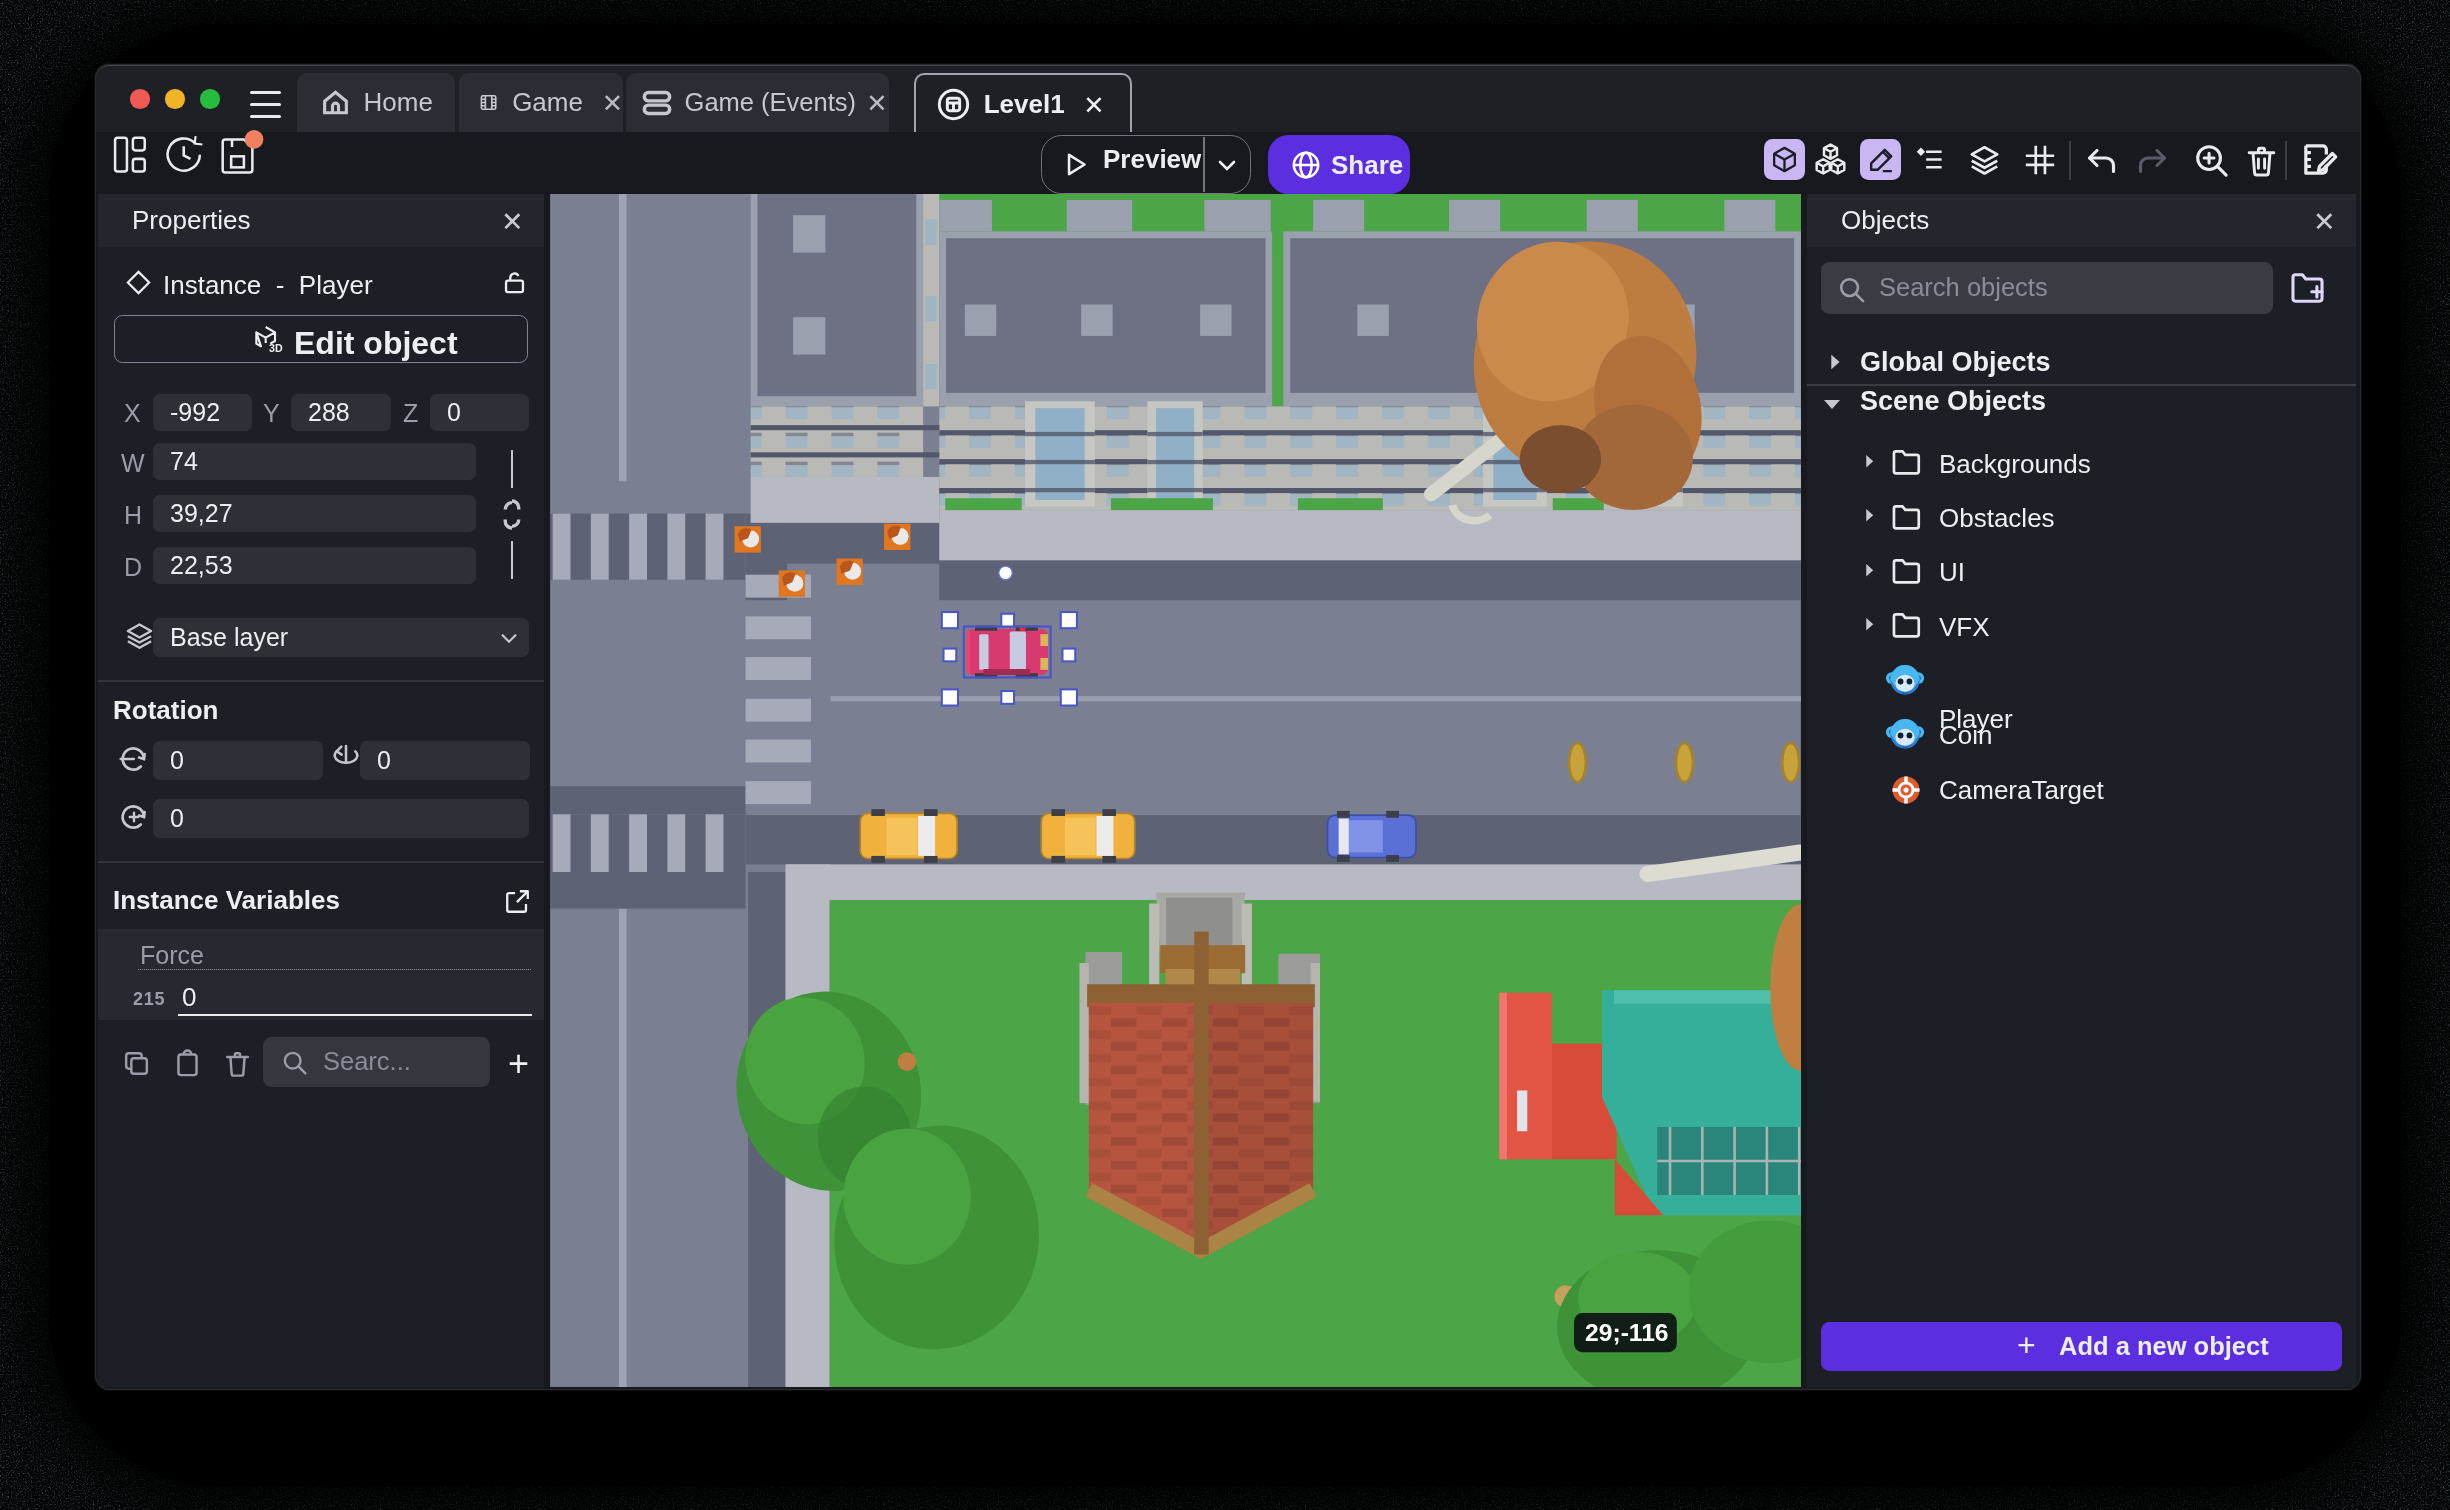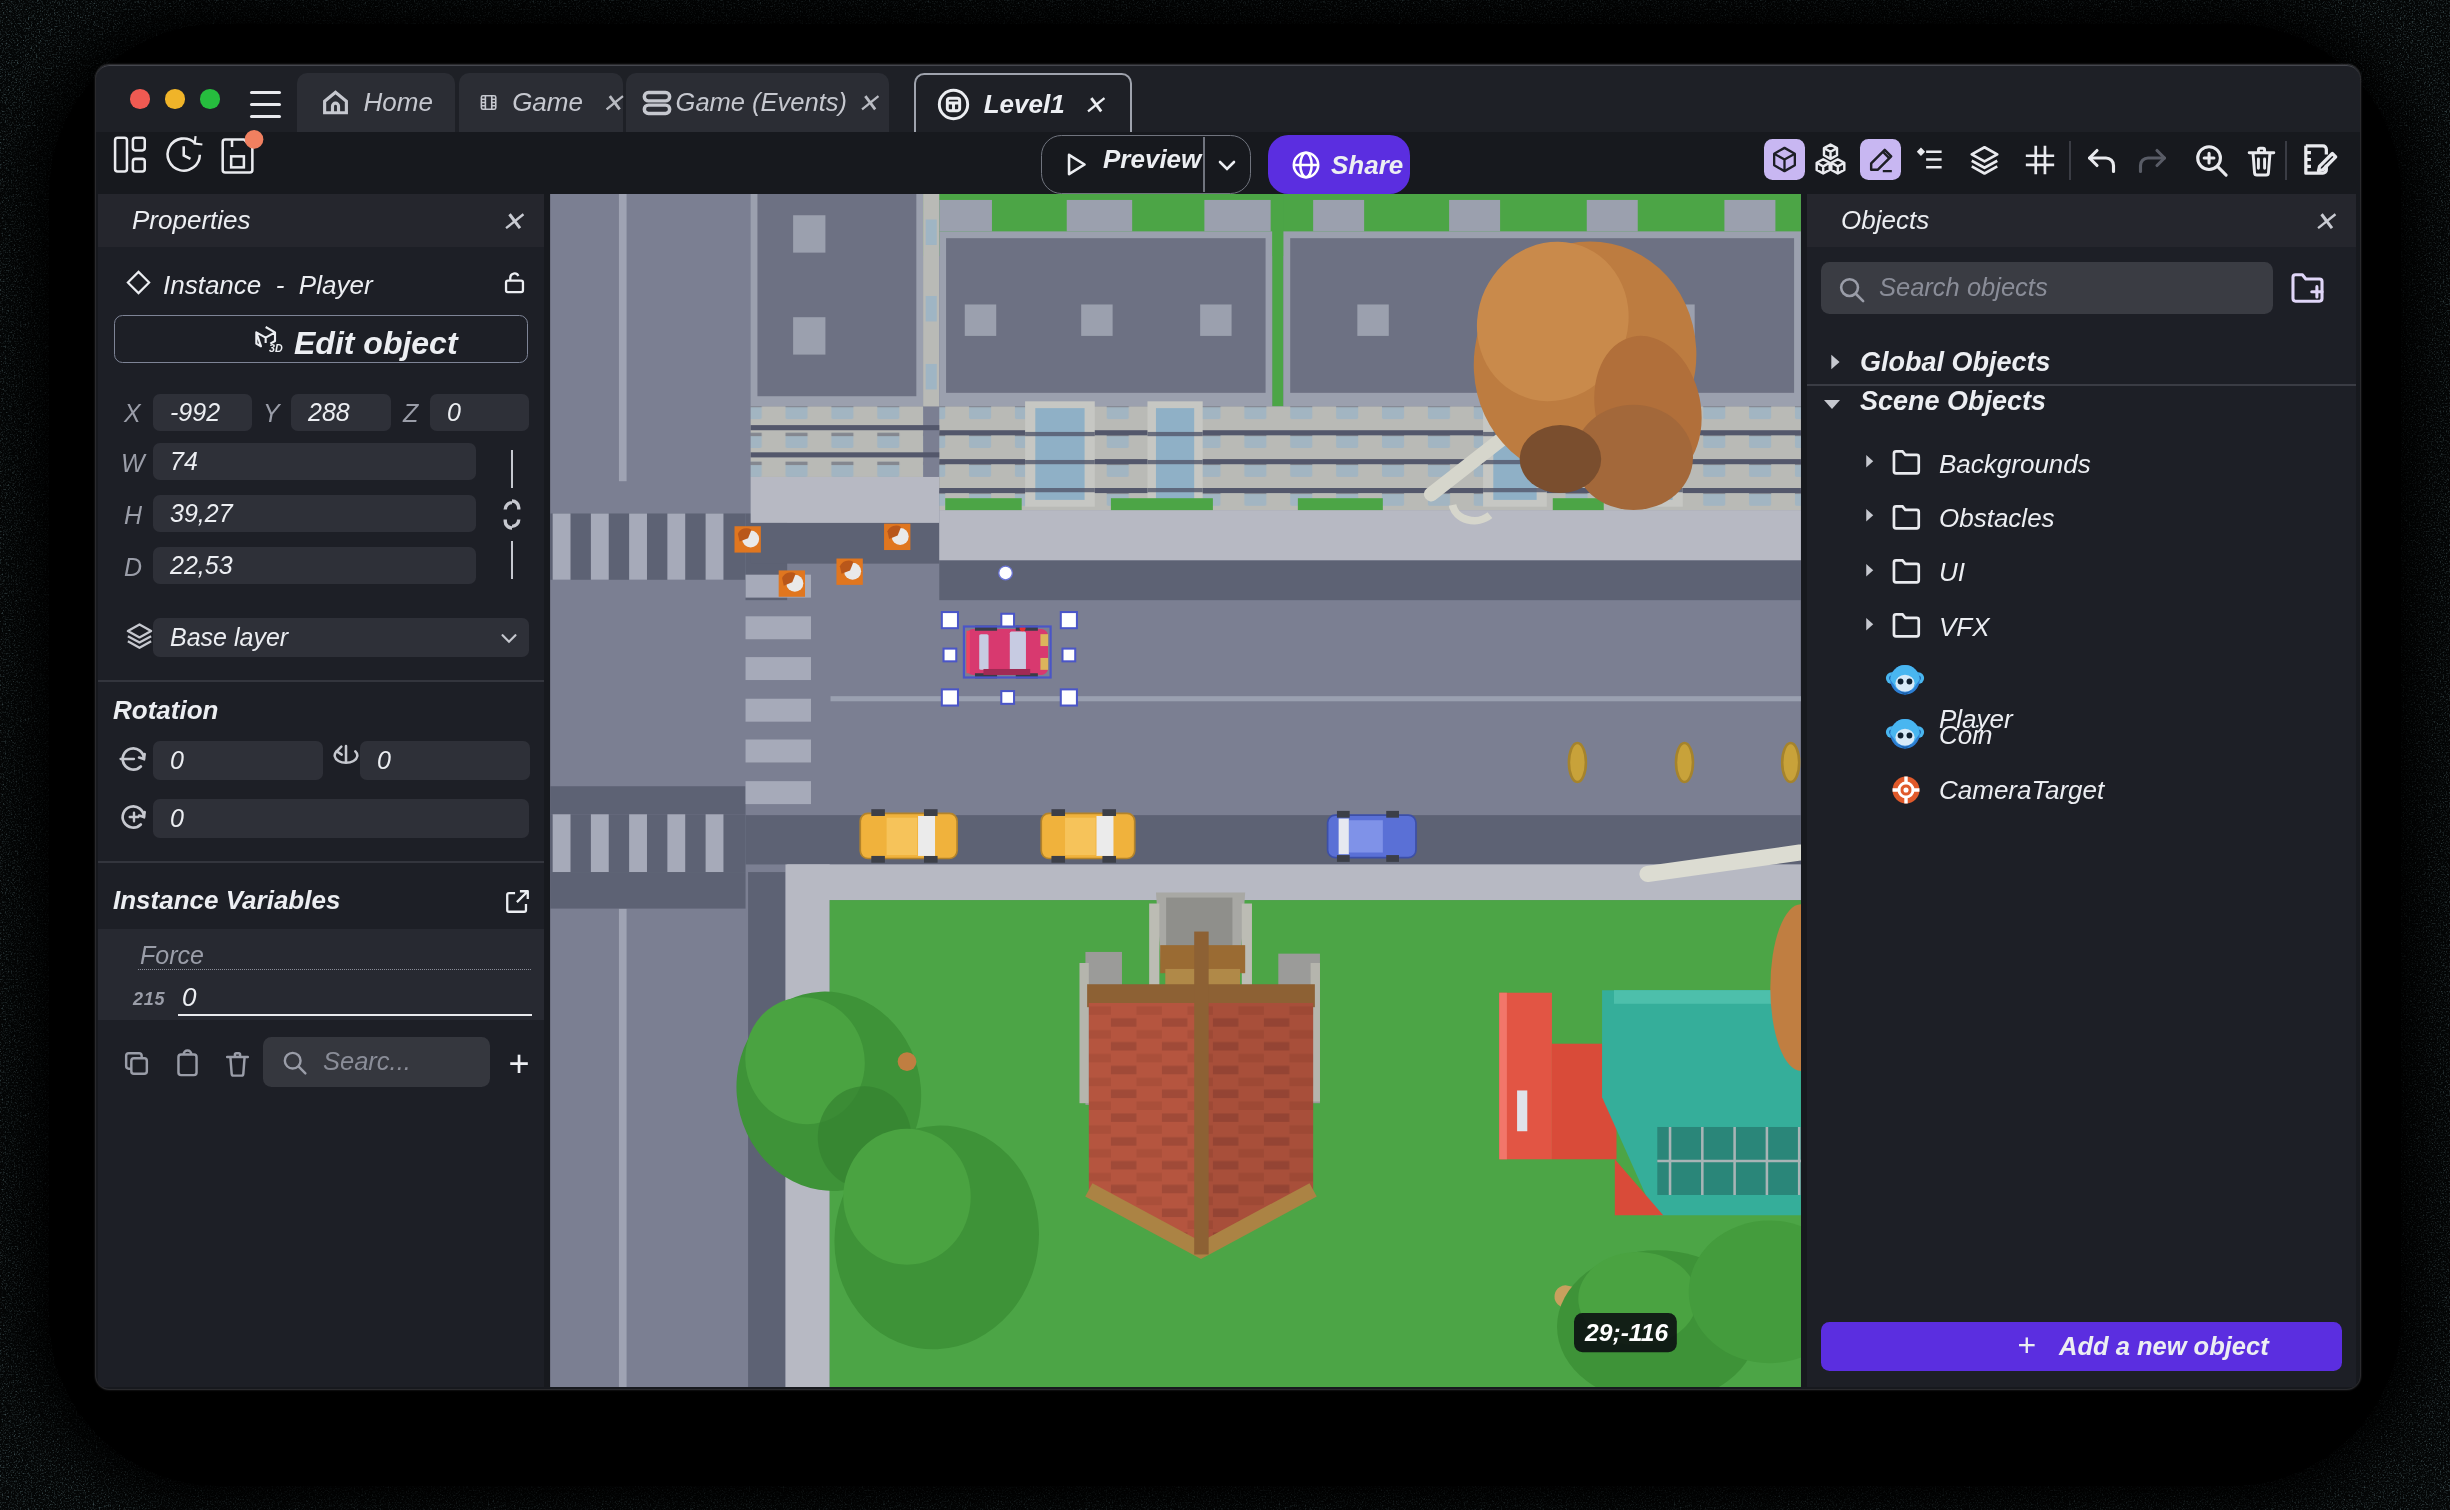--- a/index.html
+++ b/index.html
@@ -1,19 +1,19 @@
 <!DOCTYPE html>
 <html style="font-size:13.6px"><head>
 <meta charset="utf-8">
 <style>
 html,body{margin:0;padding:0;width:2450px;height:1510px;overflow:hidden;background:#3c4e51;font-family:"Liberation Sans",sans-serif;}
 .abs{position:absolute;}
 #blob{position:absolute;left:49px;top:24px;right:49px;bottom:24px;background:#000;border-radius:170px;box-shadow:0 0 59px 22px #000;}
 #win{position:absolute;left:96px;top:65px;width:2264px;height:1324px;background:#17191e;border-radius:13.6px;overflow:hidden;box-shadow:0 0 1.7px 0.8px rgba(130,132,140,.42);}
-#inner{position:absolute;left:-96px;top:-65px;width:2280px;height:1510px;font-style:italic;}
+#inner{position:absolute;left:-96px;top:-65px;width:2280px;height:1510px;}
 .tl{position:absolute;width:19.5px;height:19.5px;border-radius:50%;top:89px;}
 .bar{position:absolute;height:3px;background:#e9eaee;border-radius:1.7px;left:250px;width:31px;}
 .tab{position:absolute;top:73px;height:59px;border-radius:10.2px 10.2px 0 0;background:#2b2d34;color:#c6c8cf;font-size:26px;display:flex;align-items:center;white-space:nowrap;}
 .tab .x{color:#b9bbc2;font-size:25.5px;margin-left:18.7px;}
 .panel{position:absolute;background:#1d1f26;}
 .phead{position:absolute;left:0;top:0;right:0;height:53px;background:#25262d;color:#eceef2;font-size:26px;display:flex;align-items:center;padding-left:34px;box-sizing:border-box;}
 .phead .x{position:absolute;right:20.4px;top:12px;color:#c9cbd2;font-size:27px;}
 .inp{position:absolute;background:#2e3038;border-radius:6.8px;color:#eceef2;font-size:25px;display:flex;align-items:center;padding-left:17px;box-sizing:border-box;}
 .glb{color:#9a9da8;font-size:25px;position:absolute;}
 .wht{color:#eceef2;position:absolute;}
@@ -55,21 +55,21 @@
           </g>
         </svg>
   <span style="margin-left:13.6px;">Game</span>
         <span class="x">✕</span>
 </div>
 <div class="tab" style="left:626px;width:263px;font-size:25.5px;">
   <svg style="margin-left:13.6px" width="34" height="32" viewBox="0 0 24 24">
           <rect class="ticon" x="2.5" y="4.2" width="19" height="6.2" rx="3.1"></rect>
           <rect class="ticon" x="2.5" y="13.6" width="19" height="6.2" rx="3.1"></rect>
         </svg>
-  <span style="margin-left:2px;">Game (Events)</span>
+  <span style="margin-left:11px;">Game (Events)</span>
         <span class="x" style="margin-left:10.2px;">✕</span>
 </div>
 <div class="tab" style="left:914px;width:214px;background:#1e2026;border:2.1px solid #9fa3ad;border-bottom:none;color:#eceef2;">
   <svg style="margin-left:18.7px" width="37" height="37" viewBox="0 0 24 24">
           <circle cx="12" cy="12" r="9.2" stroke="#eceef2" fill="none" stroke-width="1.9"></circle>
           <rect x="8" y="8" width="8" height="8" rx="1.5" stroke="#eceef2" fill="none" stroke-width="1.9"></rect>
           <path d="M8 11 H16 M12 11 V16" stroke="#eceef2" fill="none" stroke-width="1.9"></path>
         </svg>
   <span style="margin-left:12px;font-weight:bold;">Level1</span>
         <span class="x" style="color:#eceef2;">✕</span>

